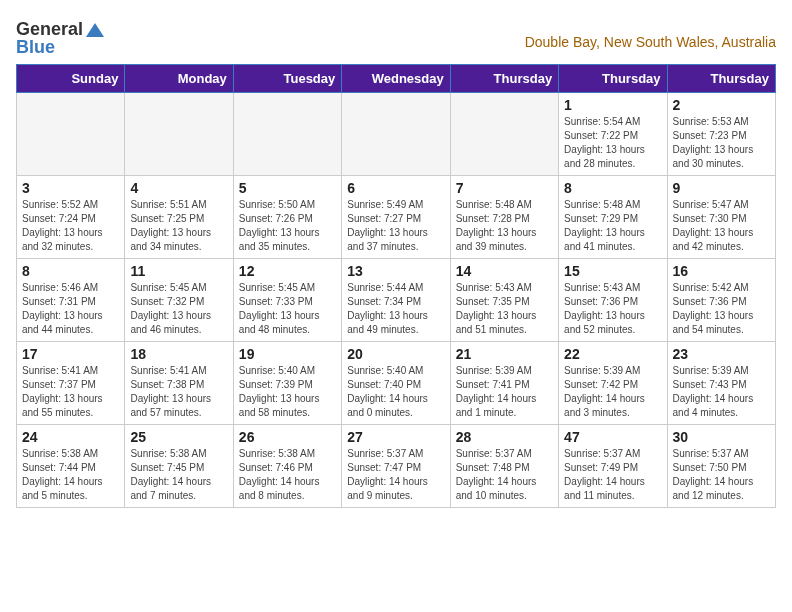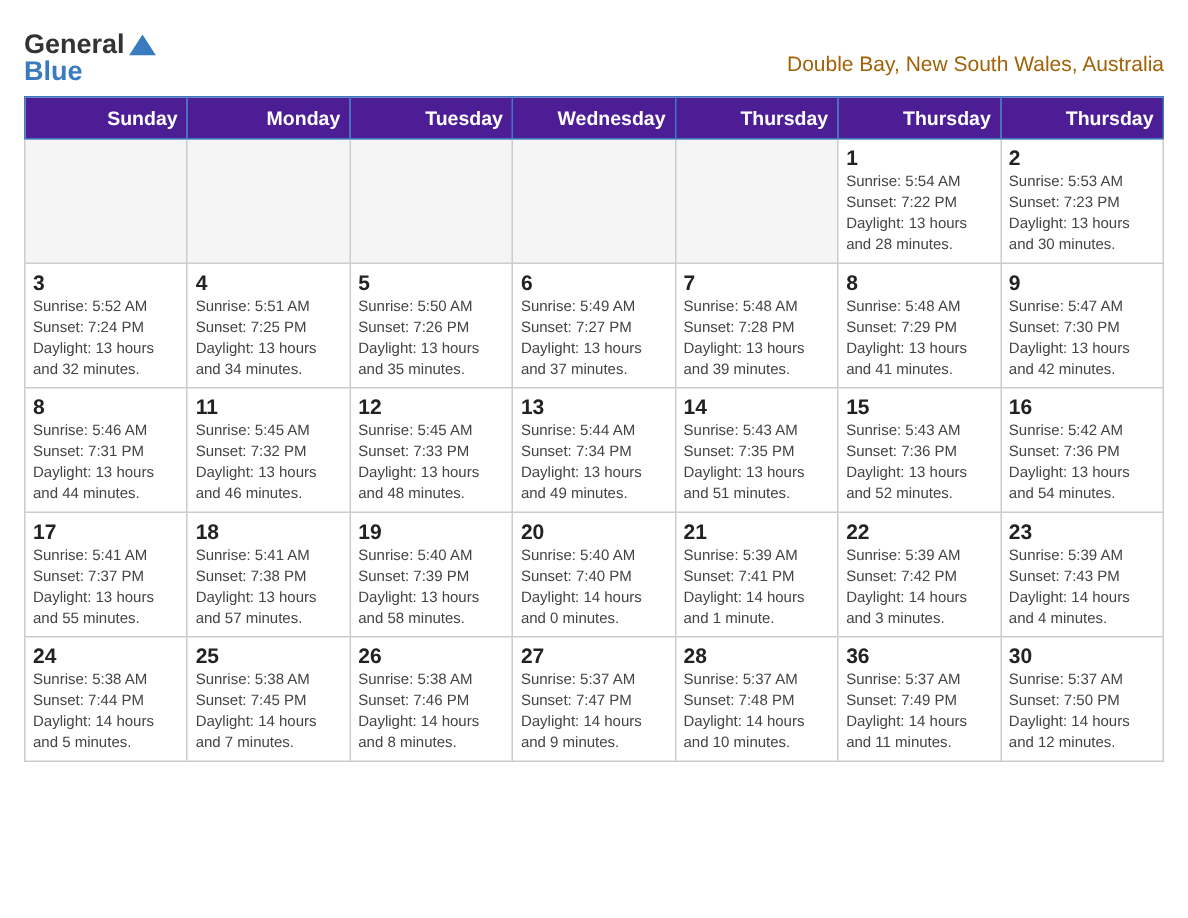--- a/index.html
+++ b/index.html
@@ -242,21 +242,21 @@
         </td>
         <td>
           <div class="day-number">27</div>
           <div class="day-info">Sunrise: 5:37 AM<br>Sunset: 7:47 PM<br>Daylight: 14 hours and 9 minutes.</div>
         </td>
         <td>
           <div class="day-number">28</div>
           <div class="day-info">Sunrise: 5:37 AM<br>Sunset: 7:48 PM<br>Daylight: 14 hours and 10 minutes.</div>
         </td>
         <td>
-          <div class="day-number">36</div>
+          <div class="day-number">47</div>
           <div class="day-info">Sunrise: 5:37 AM<br>Sunset: 7:49 PM<br>Daylight: 14 hours and 11 minutes.</div>
         </td>
         <td>
           <div class="day-number">30</div>
           <div class="day-info">Sunrise: 5:37 AM<br>Sunset: 7:50 PM<br>Daylight: 14 hours and 12 minutes.</div>
         </td>
       </tr>
     </tbody>
 </table>
 

